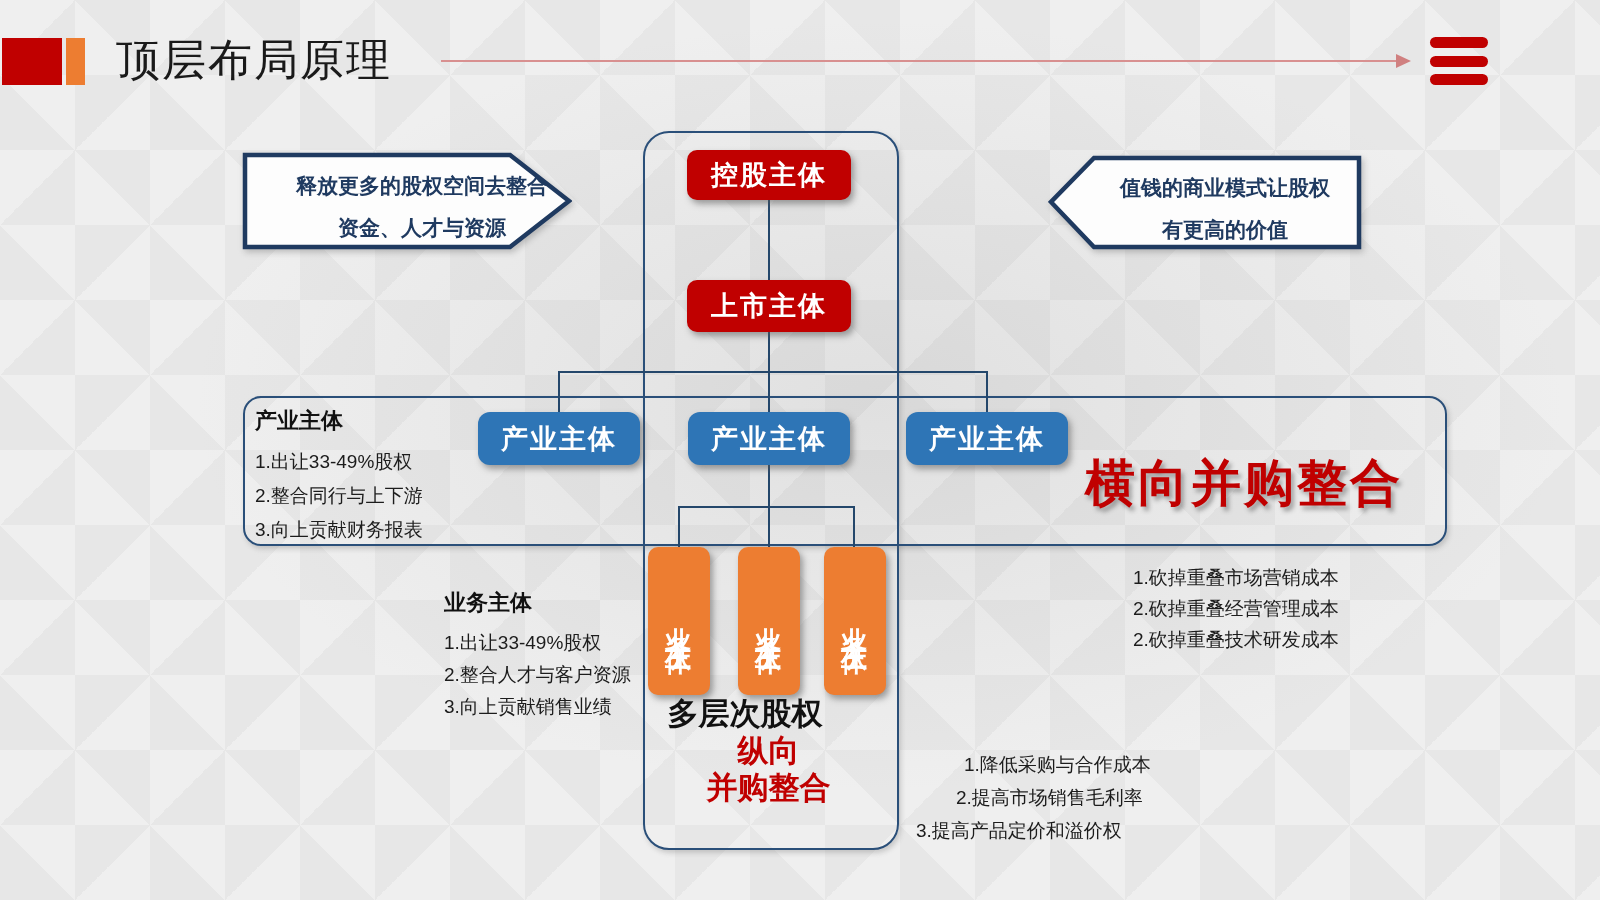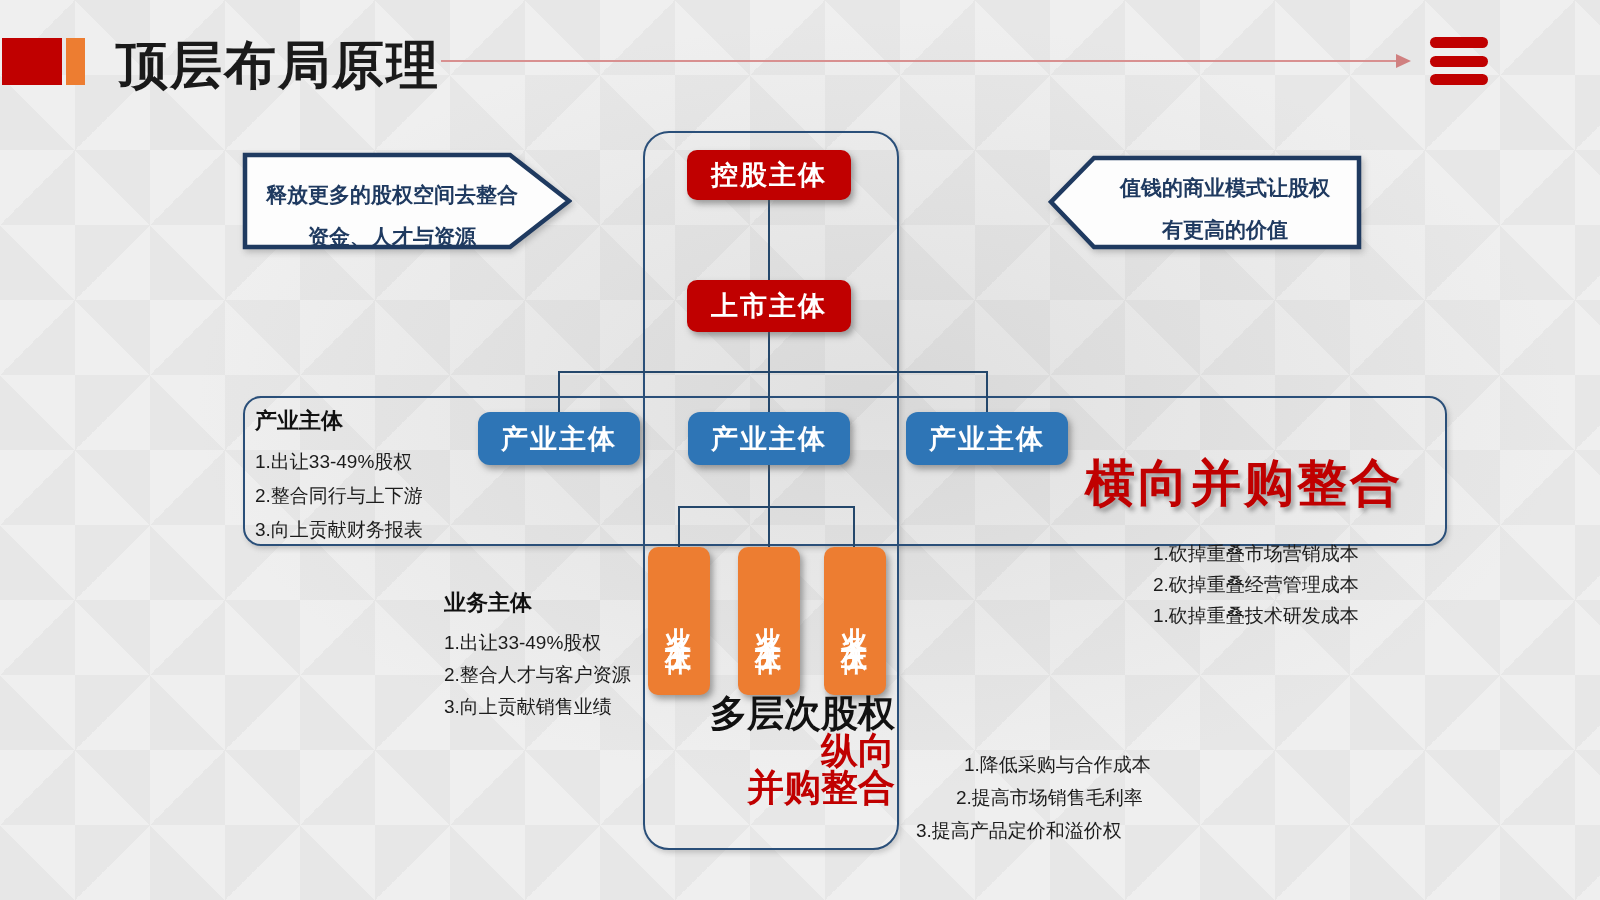--- a/index.html
+++ b/index.html
@@ -14,21 +14,21 @@
       linear-gradient(45deg, rgba(0,0,0,0.035) 25%, transparent 25%, transparent 75%, rgba(0,0,0,0.035) 75%),
       linear-gradient(135deg, rgba(0,0,0,0.035) 25%, transparent 25%, transparent 75%, rgba(0,0,0,0.035) 75%),
       radial-gradient(ellipse at 55% 45%, rgba(190,190,190,0.30) 0%, rgba(255,255,255,0) 55%);
     background-size:150px 150px,150px 150px,100% 100%;
     background-position:0 0,75px 75px,0 0;
   }
   .abs{position:absolute;}
   
   .hdr-red{left:2px;top:38px;width:60px;height:47px;background:#c00000;}
   .hdr-orange{left:66px;top:38px;width:19px;height:47px;background:#ed7d31;}
-  .page-title{left:116px;top:31px;font-size:52px;font-weight:bold;color:#1a1a1a;letter-spacing:2px;}
+  .page-title{left:116px;top:31px;font-size:44px;font-weight:normal;color:#1a1a1a;letter-spacing:2px;}
   .title-line{left:441px;top:60px;width:957px;height:2px;background:#d89090;}
   .title-arrowhead{left:1396px;top:54px;width:0;height:0;
     border-top:7px solid transparent;border-bottom:7px solid transparent;border-left:15px solid #d08080;}
   .menu-btn{left:1430px;top:37px;width:60px;height:48px;display:flex;flex-direction:column;justify-content:space-between;cursor:pointer;background:transparent;border:none;padding:0;}
   .menu-bar{width:58px;height:11px;border-radius:6px;background:#c00000;}
   
   .callout-text{position:absolute;color:#1f3a60;font-weight:bold;font-size:21px;text-align:center;}
   
   .tall-rect{left:643px;top:131px;width:252px;height:715px;border:2px solid #2a4f79;border-radius:26px;box-shadow:2px 3px 5px rgba(110,110,110,.3);}
   .wide-rect{left:243px;top:396px;width:1200px;height:146px;border:2px solid #2a4f79;border-radius:18px;box-shadow:2px 3px 5px rgba(110,110,110,.3);}
@@ -39,21 +39,21 @@
     box-shadow:3px 4px 6px rgba(90,90,90,.55);}
   .node-red{background:#c00000;border-radius:10px;font-size:27px;letter-spacing:2px;}
   .node-blue{background:#2e75b6;border-radius:12px;font-size:27px;letter-spacing:2px;}
   .node-orange{background:#ed7d31;border-radius:10px;}
   .vtext{writing-mode:vertical-rl;text-orientation:upright;font-size:26px;font-weight:bold;color:#fff;letter-spacing:7px;}
   
   .panel-heading{font-size:22px;font-weight:bold;color:#111;margin-bottom:9px;}
   .panel-item{font-size:19px;color:#1c1c1c;line-height:34px;}
   .merge-headline{left:1085px;top:450px;font-size:50px;font-weight:bold;color:#c00000;letter-spacing:3px;
     text-shadow:3px 4px 4px rgba(70,70,70,.45);}
-  .center-label{left:643px;top:695px;width:252px;text-align:right;font-weight:bold;font-size:37px;line-height:37px;}
+  .center-label{left:619px;top:695px;width:252px;text-align:center;font-weight:bold;font-size:31px;line-height:37px;}
   .center-label .black{color:#111;}
   .center-label .red{color:#c00000;padding-left:47px;}
 </style>
 </head>
 <body>
 
 <div id="stage">
 
   <div class="abs hdr-red"></div>
   <div class="abs hdr-orange"></div>
@@ -63,21 +63,21 @@
   <button class="abs menu-btn">
     <span class="menu-bar"></span>
     <span class="menu-bar"></span>
     <span class="menu-bar"></span>
   </button>
 
   <div class="abs" style="left:242px;top:152px;width:330px;height:98px;">
     <svg width="330" height="98" style="position:absolute;left:0;top:0;filter:drop-shadow(2px 3px 3px rgba(110,110,110,.4));">
       <polygon points="3,3 268,3 327,49 268,95 3,95" fill="#fdfdfd" stroke="#1f3a60" stroke-width="4.5"></polygon>
     </svg>
-    <div class="callout-text" style="left:0;top:22px;width:300px;line-height:42px;">
+    <div class="callout-text" style="left:0;top:13px;width:300px;line-height:42px;padding-left:30px;">
       <div>释放更多的股权空间去整合</div>
       <div>资金、人才与资源</div>
     </div>
   </div>
 
   <div class="abs" style="left:1048px;top:155px;width:314px;height:89px;">
     <svg width="314" height="95" style="position:absolute;left:0;top:0;filter:drop-shadow(2px 3px 3px rgba(110,110,110,.4));">
       <polygon points="311,3 46,3 3,47 46,92 311,92" fill="#fdfdfd" stroke="#1f3a60" stroke-width="4.5"></polygon>
     </svg>
     <div class="callout-text" style="left:40px;top:12px;width:274px;line-height:42px;">
@@ -119,24 +119,24 @@
   </div>
 
   <div class="abs" style="left:255px;top:406px;">
     <div class="panel-heading">产业主体</div>
     <div class="panel-item">1.出让33-49%股权</div>
     <div class="panel-item">2.整合同行与上下游</div>
     <div class="panel-item">3.向上贡献财务报表</div>
   </div>
 
   <div class="abs merge-headline">横向并购整合</div>
-  <div class="abs" style="left:1133px;top:538px;margin-left:20px;">
+  <div class="abs" style="left:1133px;top:562px;">
     <div class="panel-item" style="line-height:31px;">1.砍掉重叠市场营销成本</div>
     <div class="panel-item" style="line-height:31px;">2.砍掉重叠经营管理成本</div>
-    <div class="panel-item" style="line-height:31px;">1.砍掉重叠技术研发成本</div>
+    <div class="panel-item" style="line-height:31px;">2.砍掉重叠技术研发成本</div>
   </div>
 
   <div class="abs" style="left:444px;top:588px;">
     <div class="panel-heading">业务主体</div>
     <div class="panel-item" style="line-height:32px;">1.出让33-49%股权</div>
     <div class="panel-item" style="line-height:32px;">2.整合人才与客户资源</div>
     <div class="panel-item" style="line-height:32px;">3.向上贡献销售业绩</div>
   </div>
 
   <div class="abs center-label">

